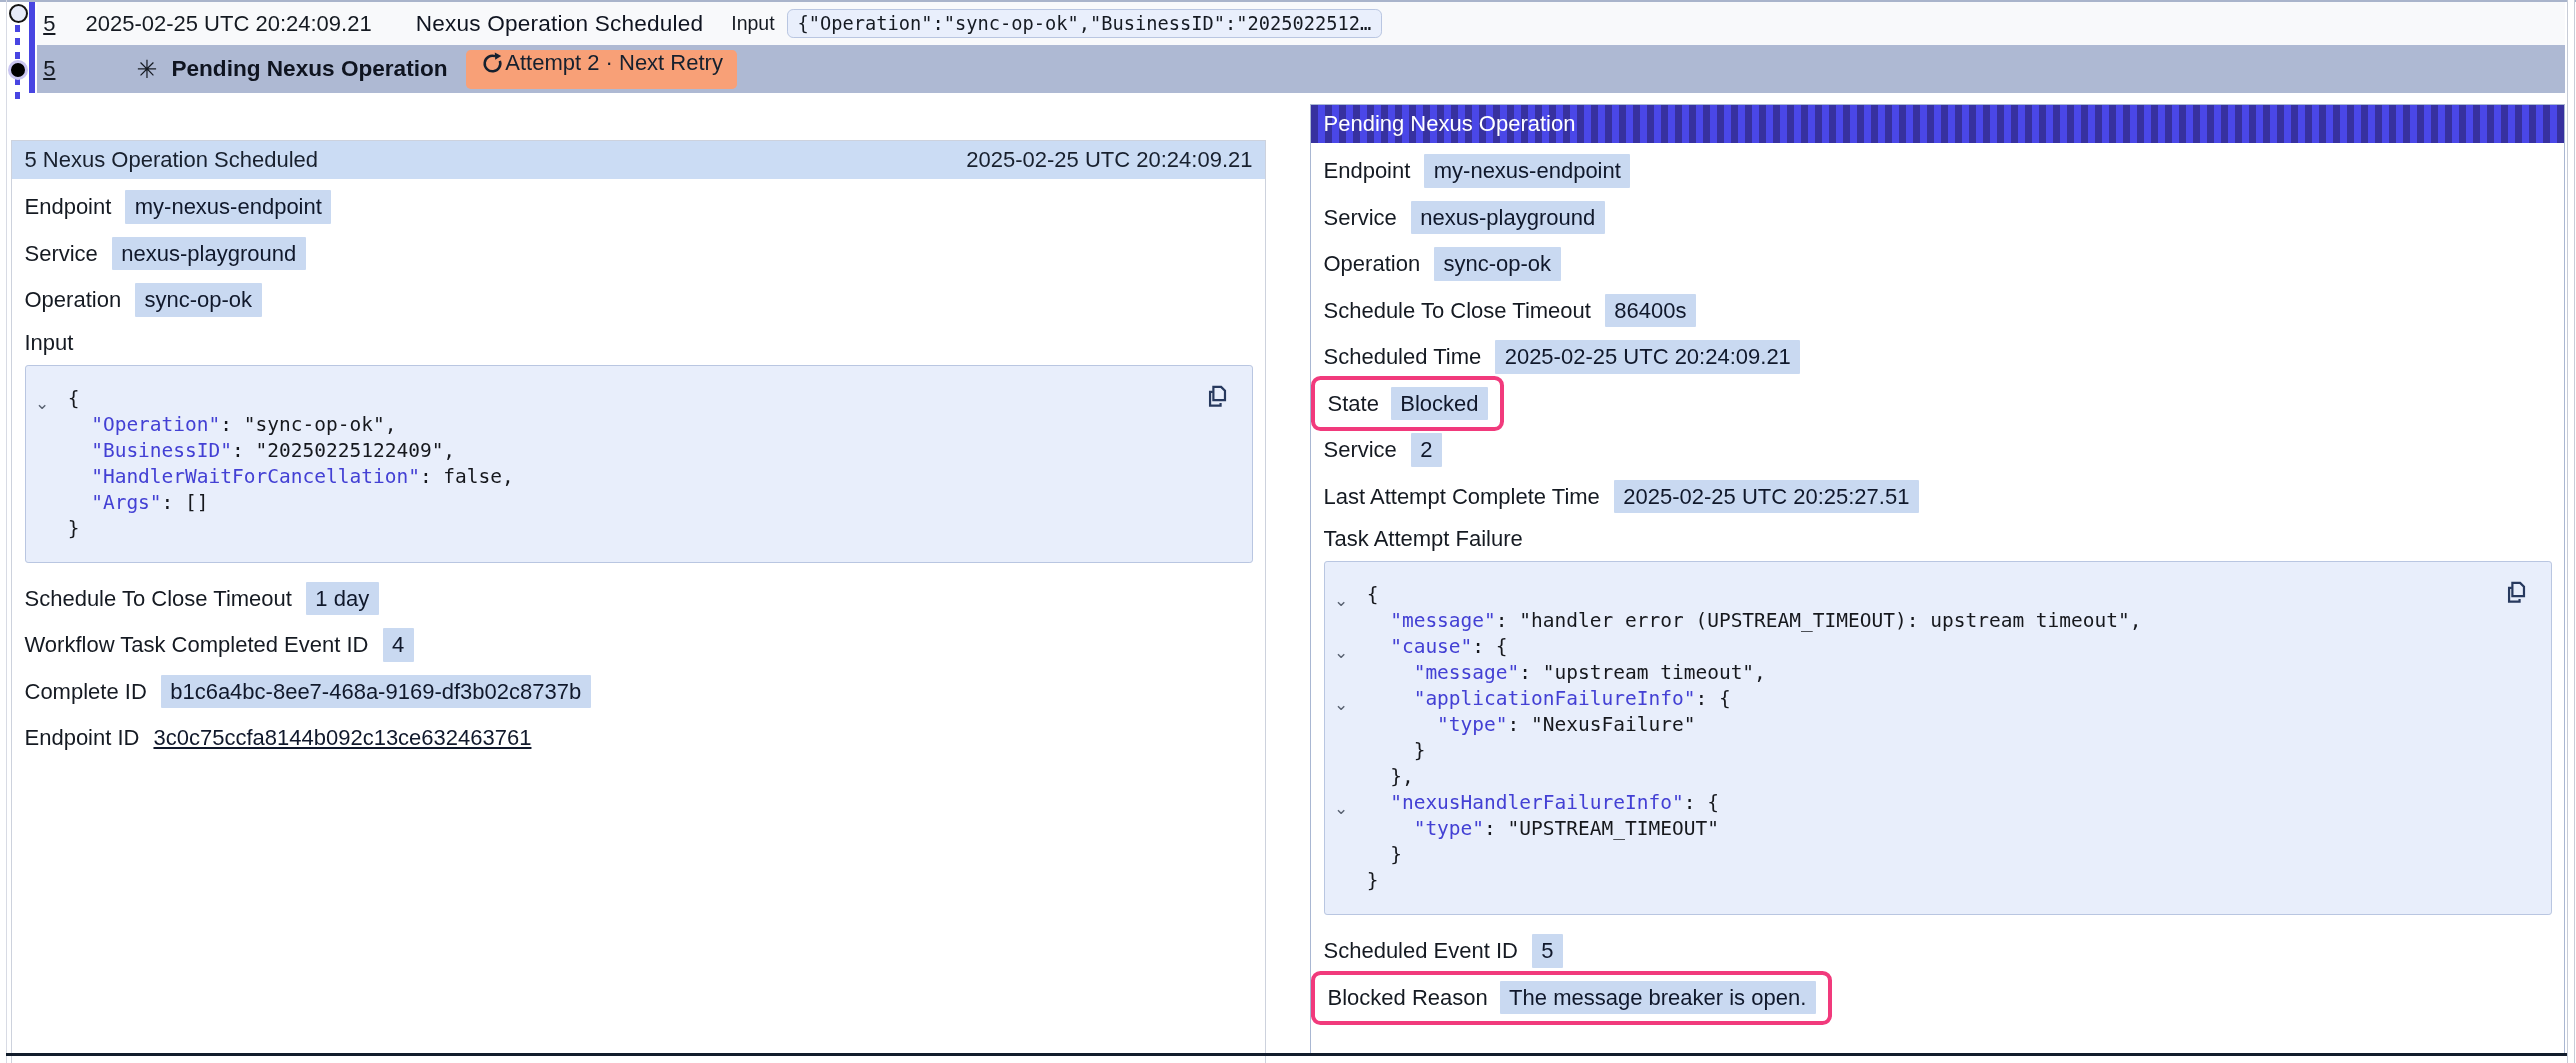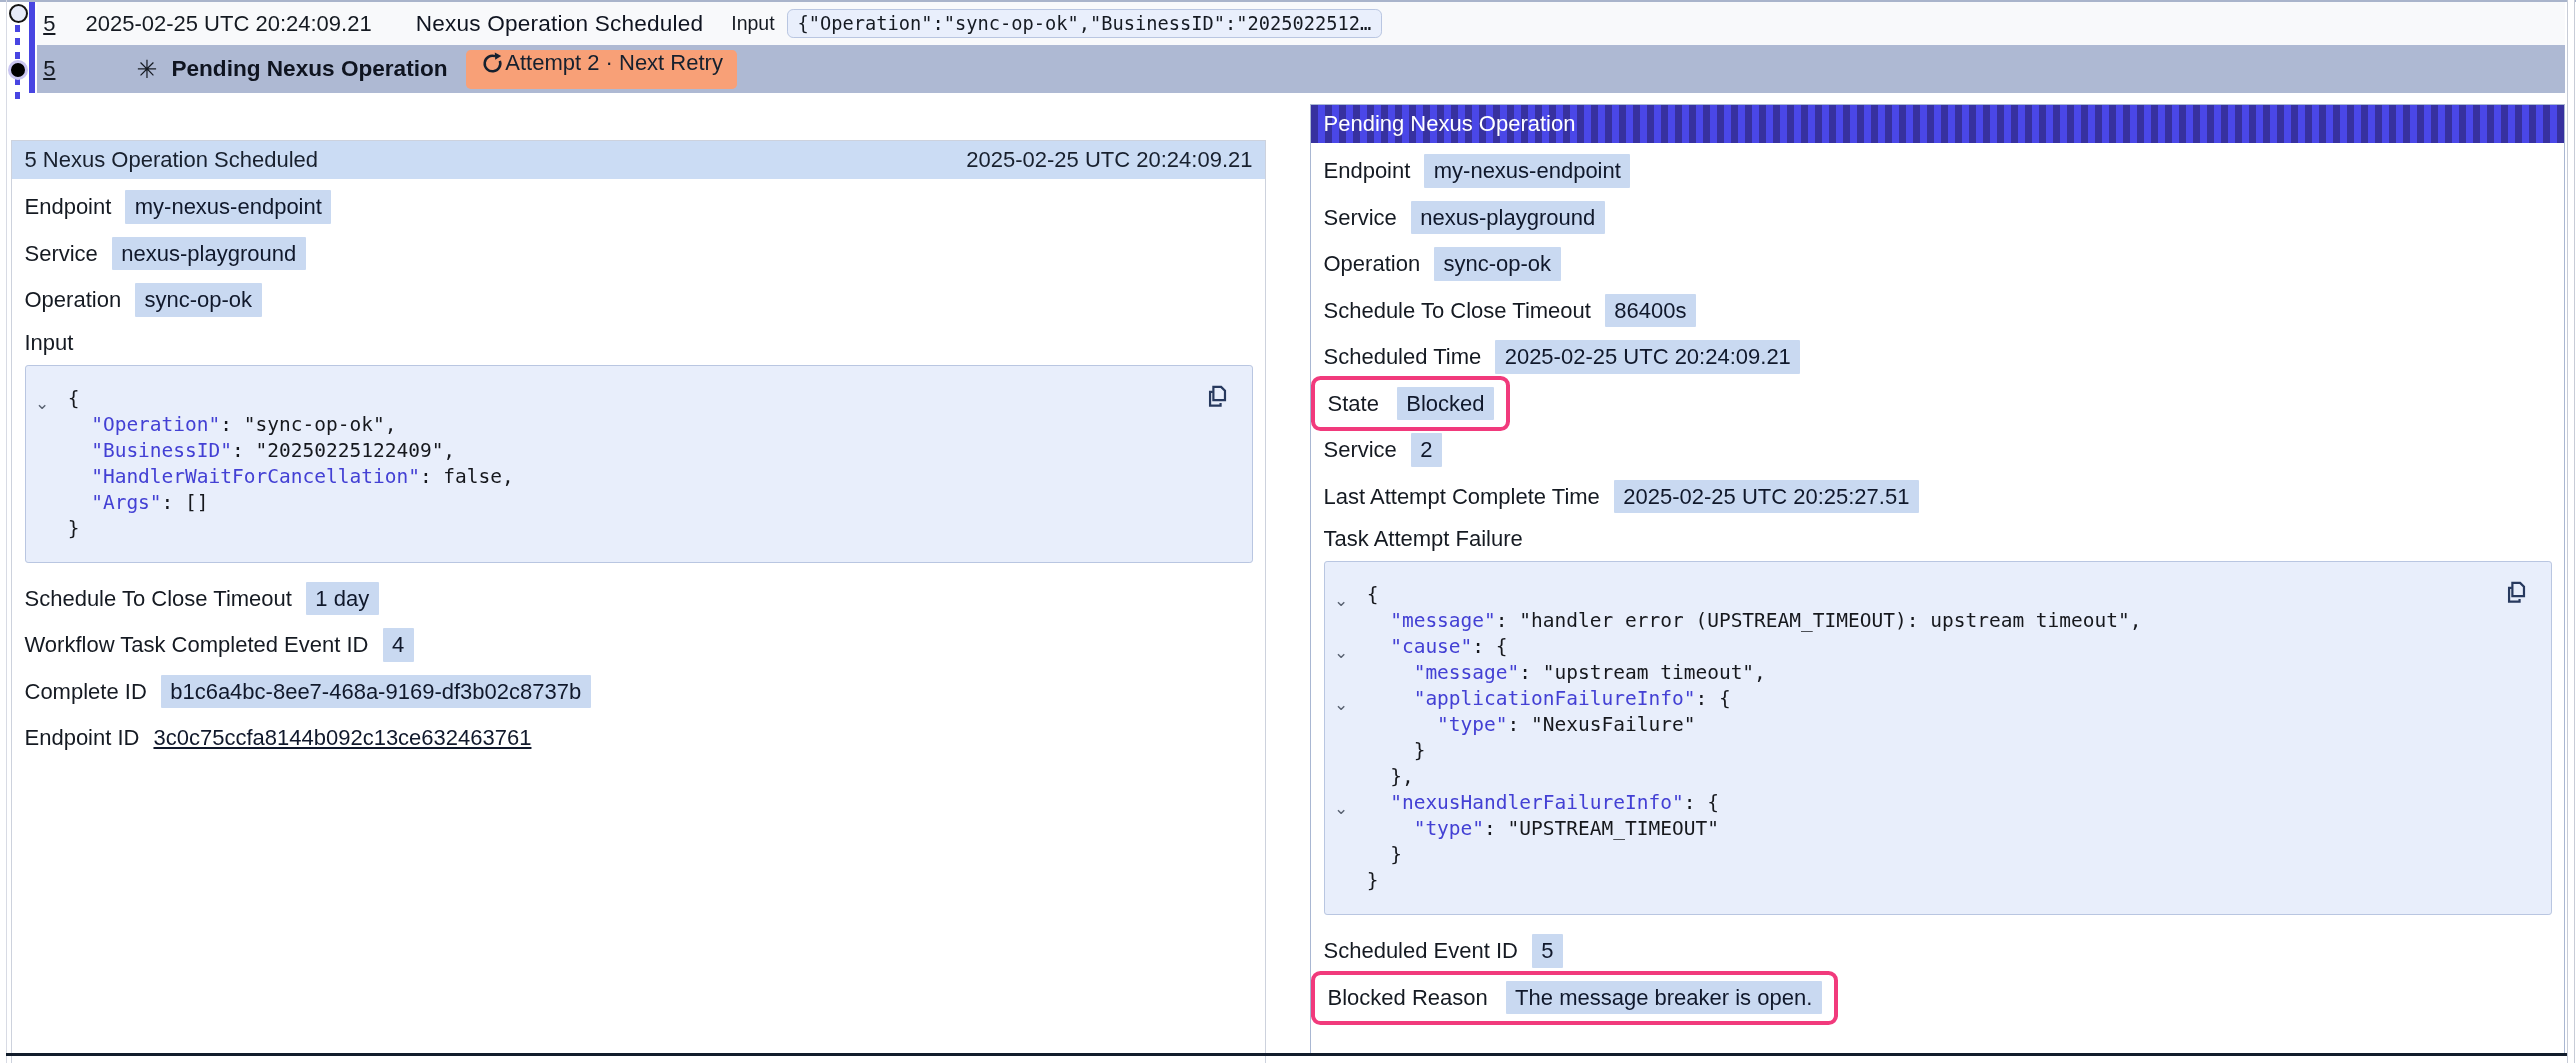--- a/index.html
+++ b/index.html
@@ -46,21 +46,21 @@
   .panel-header{height:38px;display:flex;align-items:center;justify-content:space-between;
     padding:0 12.5px;font-size:22px;}
   .panel.left .panel-header{background:#cbdcf4;color:#18202e;font-weight:500;}
   .panel.right .panel-header{color:#ffffff;font-weight:500;
     background:repeating-linear-gradient(90deg,#37319f 0 7px,#4a47e8 7px 14px);}
   .panel-body{padding:11px 12.5px;}
 
   .field-row{display:flex;align-items:center;gap:14px;height:34px;margin-bottom:12.5px;font-size:22px;}
   .pill{background:#c9d9f1;border-radius:1px;padding:3.9px 9.4px;color:#10182b;white-space:nowrap;}
   .linkval{text-decoration:underline;color:#10182b;cursor:pointer;white-space:nowrap;}
-  .hl{display:inline-flex;align-items:center;gap:18px;border:4.7px solid #f13a7c;border-radius:9.4px;
+  .hl{display:inline-flex;align-items:center;gap:12px;border:4.7px solid #f13a7c;border-radius:9.4px;
     padding:6.2px 12.5px;margin:-11px 16px -11px -12.5px;background:#fff;position:relative;z-index:6;}
 
   .section-label{font-size:22px;margin:1.6px 0 9.4px;}
   .code-block{position:relative;background:#e8eefb;border:1.6px solid #b9c6e1;border-radius:3.1px;
     padding:20px 0;margin-bottom:18.7px;font-family:"DejaVu Sans Mono",monospace;font-size:19.5px;color:#16181d;}
   .code-line{position:relative;white-space:pre;line-height:26px;padding-left:18.7px;}
   .caret{position:absolute;left:9.4px;top:5.5px;font-size:17px;color:#5a6372;
     font-family:"Liberation Sans",sans-serif;cursor:pointer;}
   .json-key{color:#4340d4;}
   .copy-btn{position:absolute;top:17px;right:20px;width:28px;height:28px;cursor:pointer;background:none;border:none;padding:0;}

